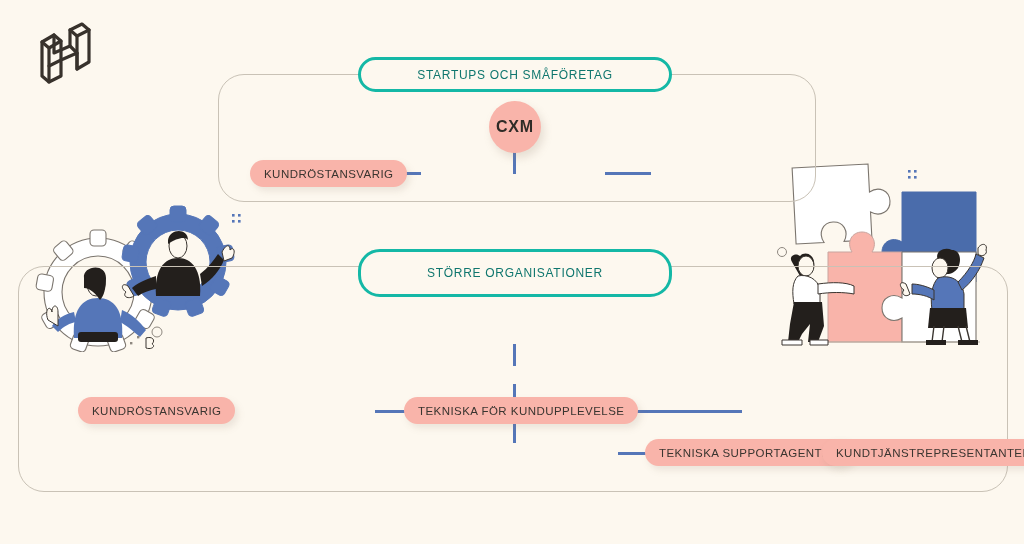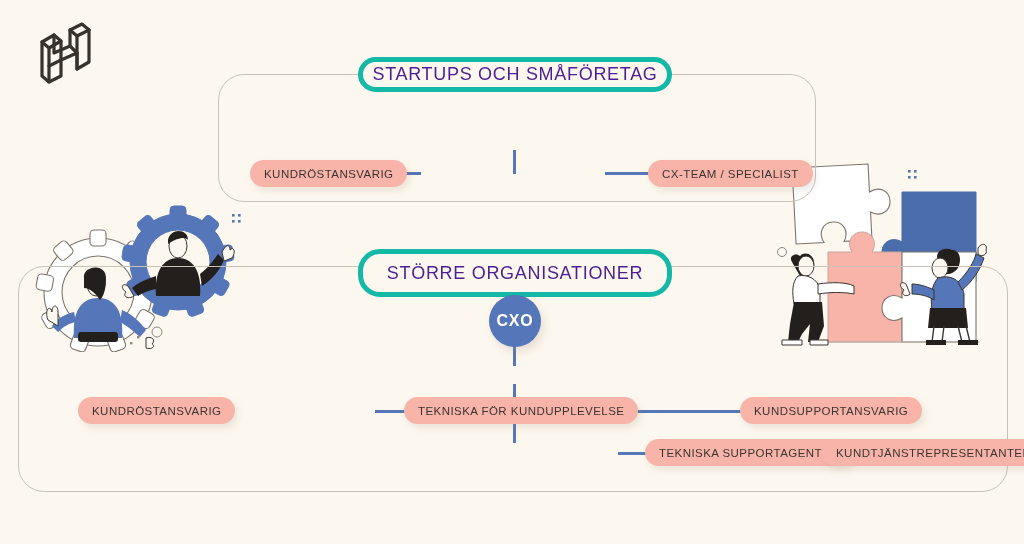--- a/index.html
+++ b/index.html
@@ -47,29 +47,29 @@
   #box-bottom {
     left: 18px;
     top: 266px;
     width: 990px;
     height: 226px;
   }
 
   
   .section-header {
     position: absolute;
-    border: 5px solid #14b8a6;
+    border: 3px solid #14b8a6;
     border-radius: 22px;
     background: #fdf8ef;
     display: flex;
     align-items: center;
     justify-content: center;
     box-sizing: border-box;
-    color: #4c1d95;
-    font-size: 18px;
+    color: #0f766e;
+    font-size: 12px;
     letter-spacing: 0.7px;
     white-space: nowrap;
   }
   #header-top {
     left: 358px;
     top: 57px;
     width: 314px;
     height: 35px;
   }
   #header-bottom {
@@ -275,45 +275,43 @@
         <rect x="152" y="18" width="2.6" height="2.6"></rect>
       </g>
       <circle cx="20" cy="94" r="4.5" fill="none" stroke="#8e8880" stroke-width="1"></circle>
     </svg>
   </div>
 
   <div class="section-box" id="box-top"></div>
 
   <div class="section-header" id="header-top">STARTUPS OCH SMÅFÖRETAG</div>
 
+  <div class="badge badge-cxm" style="left:489px; top:101px; width:52px; height:52px;">CXM</div>
   <div class="conn conn-v" style="left:513px; top:150px; height:24px;"></div>
 
   <div class="conn conn-h" style="left:373px; top:172px; width:48px;"></div>
   <div class="conn conn-h" style="left:605px; top:172px; width:46px;"></div>
 
   <div class="node" style="left:250px; top:160px;">KUNDRÖSTANSVARIG</div>
-  <div class="node" style="left:648px; top:160px;">CX-TEAM / SPECIALIST</div>
 
   <div class="section-box" id="box-bottom"></div>
 
   <div class="section-header" id="header-bottom">STÖRRE ORGANISATIONER</div>
 
-  <div class="badge badge-cxo" style="left:489px; top:295px; width:52px; height:52px;">CXO</div>
   <div class="conn conn-v" style="left:513px; top:344px; height:22px;"></div>
   <div class="conn conn-v" style="left:513px; top:384px; height:19px;"></div>
   <div class="conn conn-v" style="left:513px; top:424px; height:19px;"></div>
 
   <div class="conn conn-h" style="left:205px; top:410px; width:28px;"></div>
   <div class="conn conn-h" style="left:375px; top:410px; width:46px;"></div>
   <div class="conn conn-h" style="left:620px; top:410px; width:122px;"></div>
 
   <div class="conn conn-h" style="left:618px; top:452px; width:30px;"></div>
   <div class="conn conn-h" style="left:804px; top:452px; width:22px;"></div>
 
 
   <div class="node" style="left:78px; top:397px;">KUNDRÖSTANSVARIG</div>
   <div class="node" style="left:404px; top:397px;">TEKNISKA FÖR KUNDUPPLEVELSE</div>
-  <div class="node" style="left:740px; top:397px;">KUNDSUPPORTANSVARIG</div>
 
   <div class="node" style="left:645px; top:439px;">TEKNISKA SUPPORTAGENTER</div>
   <div class="node" style="left:822px; top:439px;">KUNDTJÄNSTREPRESENTANTER</div>
 
 </div>
 
 </body></html>

